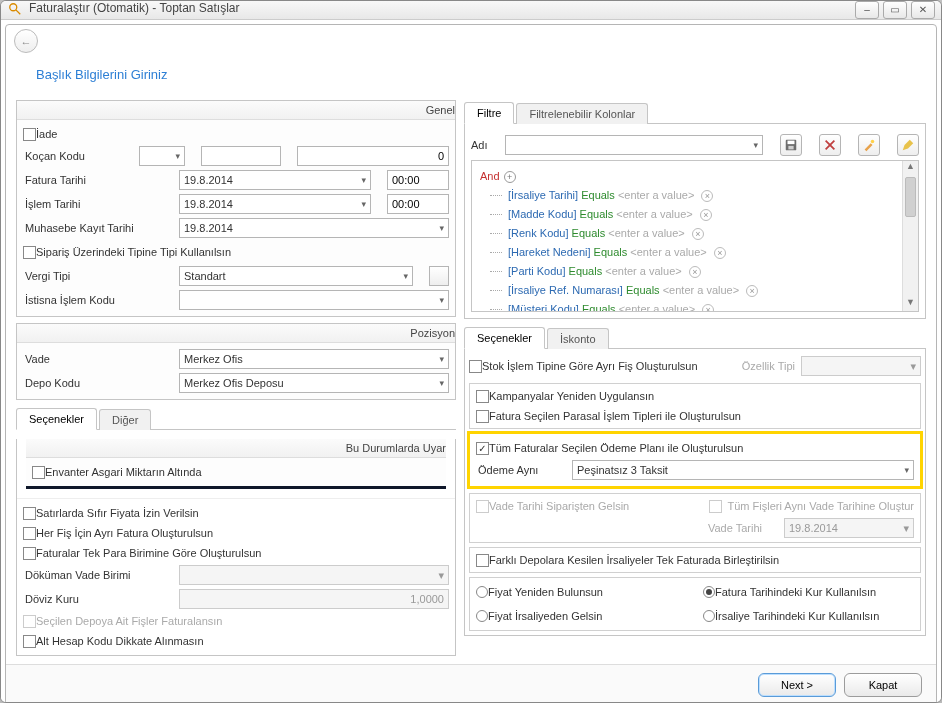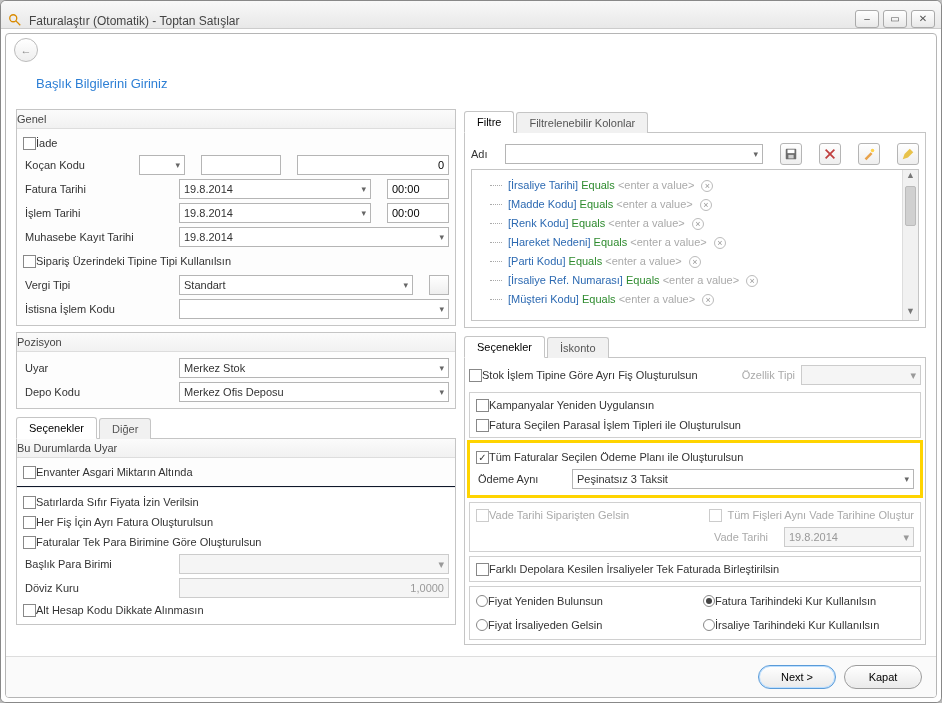--- a/index.html
+++ b/index.html
@@ -1,33 +1,33 @@
 <!DOCTYPE html>
 <html><head>
 <meta charset="utf-8">
 <style>
 * { box-sizing: border-box; margin: 0; padding: 0; }
 body { font-family: "Segoe UI", Tahoma, sans-serif; font-size: 11px; color: #333; background: #c8c8c8; }
 .window { width: 942px; height: 703px; background: #fff; border: 1px solid #888; border-radius: 6px; overflow: hidden; display: flex; flex-direction: column; box-shadow: 0 2px 10px rgba(0,0,0,0.2); }
-.titlebar { height: 28px; background: linear-gradient(#f8f8f8,#e8e8e8); border-bottom: 1px solid #ccc; display: flex; align-items: flex-end; padding: 0 6px; }
+.titlebar { height: 28px; background: linear-gradient(#f8f8f8,#e8e8e8); border-bottom: 1px solid #ccc; display: flex; align-items: flex-start; padding: 0 6px; }
 .titlebar .app-icon { width: 16px; height: 16px; margin-right: 6px; display: inline-flex; align-items: center; justify-content: center; }
 .titlebar .title { flex: 1; font-size: 12px; color: #444; }
 .titlebar .win-buttons { display: flex; gap: 4px; }
 .win-btn { width: 24px; height: 18px; border: 1px solid #aaa; border-radius: 3px; background: linear-gradient(#fff,#e8e8e8); font-size: 10px; line-height: 16px; text-align: center; color: #555; cursor: default; }
 .content-outer { flex: 1; display: flex; flex-direction: column; padding: 4px; background: #fff; }
 .content-frame { flex: 1; border: 1px solid #b5b5b5; border-radius: 4px; display: flex; flex-direction: column; overflow: hidden; }
 .back-row { height: 32px; display: flex; align-items: center; padding: 4px 8px; }
 .back-btn { width: 24px; height: 24px; border: 1px solid #bbb; border-radius: 12px; background: linear-gradient(#fff,#eee); display: flex; align-items: center; justify-content: center; color: #888; }
 .page-heading { padding: 10px 30px 18px; font-size: 13px; color: #2d7fd5; }
 .main-cols { flex: 1; display: flex; gap: 8px; padding: 0 10px 8px; overflow: hidden; }
 .col { display: flex; flex-direction: column; gap: 6px; }
 .col-left { width: 440px; }
 .col-right { flex: 1; }
 .groupbox { border: 1px solid #c5c5c5; background: #fdfdfd; }
-.groupbox > .gb-title { text-align: left; font-weight: normal; color: #444; padding: 3px 0; background: linear-gradient(#fbfbfb,#f1f1f1); border-bottom: 1px solid #ddd; font-size: 11px; }
+.groupbox > .gb-title { text-align: right; font-weight: normal; color: #444; padding: 3px 0; background: linear-gradient(#fbfbfb,#f1f1f1); border-bottom: 1px solid #ddd; font-size: 11px; }
 .gb-body { padding: 4px 6px; }
 .form-row { display: flex; align-items: center; height: 24px; gap: 16px; }
 .form-row label { width: 140px; color: #333; padding-left: 2px; }
 .input, .combo, .date-input, .num-input, .time-input { border: 1px solid #b5b5b5; height: 20px; background: #fff; font-size: 11px; padding: 0 4px; }
 .combo { display: flex; align-items: center; justify-content: space-between; }
 .combo .caret { color: #666; font-size: 9px; margin-left: 4px; }
 .small-btn { width: 20px; height: 20px; border: 1px solid #b5b5b5; background: linear-gradient(#fff,#eee); font-size: 10px; text-align: center; line-height: 18px; color: #555; }
 .checkbox-row { display: flex; align-items: center; height: 20px; color: #333; }
 .checkbox-row.disabled { color: #aaa; }
 .checkbox { width: 13px; height: 13px; border: 1px solid #888; background: #fff; display: inline-flex; align-items: center; justify-content: center; font-size: 10px; color: #333; }
@@ -49,21 +49,21 @@
 .filter-item .val { color: #aaa; }
 .filter-item .del { display: inline-block; width: 12px; height: 12px; border: 1px solid #bbb; border-radius: 6px; text-align: center; line-height: 10px; font-size: 9px; color: #999; margin-left: 4px; }
 .vscroll { position: absolute; right: 0; top: 0; bottom: 0; width: 16px; background: #f1f1f1; border-left: 1px solid #ddd; }
 .vscroll .thumb { position: absolute; left: 2px; right: 2px; top: 16px; height: 40px; background: #d0d0d0; border: 1px solid #bbb; border-radius: 2px; }
 .vscroll .arrow { position: absolute; left: 0; right: 0; height: 14px; text-align: center; font-size: 9px; color: #777; }
 .radio { width: 12px; height: 12px; border: 1px solid #888; border-radius: 6px; display: inline-flex; align-items: center; justify-content: center; }
 .radio .dot { width: 6px; height: 6px; border-radius: 3px; background: #444; }
 .radiogrid { display: grid; grid-template-columns: 1fr 1fr; gap: 4px 16px; padding: 4px 6px; }
 .highlight-box { border: 3px solid #ffd400; padding: 4px 6px; margin: 2px -2px; }
 .footer { display: flex; justify-content: flex-end; gap: 8px; padding: 8px 14px; border-top: 1px solid #ddd; background: #fafafa; }
-.btn { min-width: 78px; height: 24px; border: 1px solid #9c9c9c; border-radius: 12px; background: linear-gradient(#fff,#eaeaea); font-size: 11px; padding: 0 10px; text-align: center; }
+.btn { min-width: 78px; height: 24px; border: 1px solid #9c9c9c; border-radius: 6px; background: linear-gradient(#fff,#eaeaea); font-size: 11px; padding: 0 10px; text-align: center; }
 .btn.primary { border-color: #5a9bd8; box-shadow: 0 0 0 1px #bcdfff inset; }
 .disabled-text { color: #aaa; }
 .label-inline { color: #333; }
 .subgroup { border: 1px solid #d0d0d0; margin-top: 4px; }
 .muted-input { background: #f5f5f5; color: #999; border: 1px solid #ccc; height: 20px; padding: 0 4px; font-size: 11px; display: flex; align-items: center; }
 .svg-icon { width: 14px; height: 14px; }
 </style>
 </head>
 <body>
 
@@ -157,44 +157,44 @@
                     <span class="caret">▾</span>
                   </div>
               </div>
             </div>
           </div>
 
           <div class="groupbox">
             <div class="gb-title">Pozisyon</div>
             <div class="gb-body">
               <div class="form-row">
-                <label>Uyar</label>
-                <div class="combo" style="flex:1">
-                    <span>Merkez Stok</span>
+                <label>Vade</label>
+                <div class="combo" style="flex:1">
+                    <span>Merkez Ofis</span>
                     <span class="caret">▾</span>
                   </div>
               </div>
               <div class="form-row">
                 <label>Depo Kodu</label>
                 <div class="combo" style="flex:1">
                     <span>Merkez Ofis Deposu</span>
                     <span class="caret">▾</span>
                   </div>
               </div>
             </div>
           </div>
 
           <div>
             <div class="tabbar">
               <div class="tab active">Seçenekler</div>
               <div class="tab">Diğer</div>
             </div>
             <div class="tabpanel" style="padding:0">
 
-              <div class="groupbox" style="border:none;border-bottom:1px solid #0f172a;margin:0">
+              <div class="groupbox" style="border:none;border-bottom:3px solid #0f172a;margin:9px">
                 <div class="gb-title">Bu Durumlarda Uyar</div>
                 <div class="gb-body">
                   <div class="checkbox-row">
                       <span class="checkbox"></span>
                       <span>Envanter Asgari Miktarın Altında</span>
                     </div>
                 </div>
               </div>
 
               <div class="gb-body" style="border-top:1px solid #eee">
@@ -204,30 +204,34 @@
                   </div>
                 <div class="checkbox-row">
                     <span class="checkbox"></span>
                     <span>Her Fiş İçin Ayrı Fatura Oluşturulsun</span>
                   </div>
                 <div class="checkbox-row">
                     <span class="checkbox"></span>
                     <span>Faturalar Tek Para Birimine Göre Oluşturulsun</span>
                   </div>
                 <div class="form-row">
-                  <label class="disabled-text">Başlık Para Birimi</label>
+                  <label class="disabled-text">Döküman Vade Birimi</label>
                   <div class="muted-input" style="flex:1">
                       <span style="flex:1"></span>
                       <span class="caret">▾</span>
                     </div>
                 </div>
                 <div class="form-row">
                   <label class="disabled-text">Döviz Kuru</label>
                   <div class="muted-input" style="flex:1;justify-content:flex-end">1,0000</div>
                 </div>
+                <div class="checkbox-row disabled">
+                    <span class="checkbox disabled"></span>
+                    <span>Seçilen Depoya Ait Fişler Faturalansın</span>
+                  </div>
                 <div class="checkbox-row">
                     <span class="checkbox"></span>
                     <span>Alt Hesap Kodu Dikkate Alınmasın</span>
                   </div>
               </div>
 
             </div>
           </div>
 
         </div>
@@ -266,20 +270,21 @@
                     </svg>
                   </div>
                 <div class="icon-btn">
                     <svg class="svg-icon" viewBox="0 0 16 16">
                       <path d="M2 14 L4 8 L10 2 L14 6 L8 12 Z" fill="#e8c24a"></path>
                     </svg>
                   </div>
               </div>
               <div class="filter-tree-wrap">
                 <div class="filter-tree">
+                  <div><span class="filter-root">And</span><span class="plus-badge">+</span></div>
                   <div id="filter-items">
                       <div class="filter-item"><span class="field">[İrsaliye Tarihi]</span> <span class="op">Equals</span> <span class="val">&lt;enter a value&gt;</span> <span class="del">×</span></div>
                       <div class="filter-item"><span class="field">[Madde Kodu]</span> <span class="op">Equals</span> <span class="val">&lt;enter a value&gt;</span> <span class="del">×</span></div>
                       <div class="filter-item"><span class="field">[Renk Kodu]</span> <span class="op">Equals</span> <span class="val">&lt;enter a value&gt;</span> <span class="del">×</span></div>
                       <div class="filter-item"><span class="field">[Hareket Nedeni]</span> <span class="op">Equals</span> <span class="val">&lt;enter a value&gt;</span> <span class="del">×</span></div>
                       <div class="filter-item"><span class="field">[Parti Kodu]</span> <span class="op">Equals</span> <span class="val">&lt;enter a value&gt;</span> <span class="del">×</span></div>
                       <div class="filter-item"><span class="field">[İrsaliye Ref. Numarası]</span> <span class="op">Equals</span> <span class="val">&lt;enter a value&gt;</span> <span class="del">×</span></div>
                       <div class="filter-item"><span class="field">[Müşteri Kodu]</span> <span class="op">Equals</span> <span class="val">&lt;enter a value&gt;</span> <span class="del">×</span></div>
                     </div>
                 </div>
@@ -340,21 +345,21 @@
                   <div class="gb-body" style="padding:2px 6px">
                 <div class="checkbox-row disabled">
                   <span class="checkbox disabled"></span>
                   <span>Vade Tarihi Siparişten Gelsin</span>
                   <span style="margin-left:auto;display:flex;align-items:center;gap:6px">
                     <span class="checkbox disabled"></span>
                     <span class="disabled-text">Tüm Fişleri Aynı Vade Tarihine Oluştur</span>
                   </span>
                 </div>
                 <div class="form-row" style="justify-content:flex-end">
-                  <span class="disabled-text" style="">Vade Tarihi</span>
+                  <span class="disabled-text" style="margin-right:6px">Vade Tarihi</span>
                   <div class="muted-input" style="width:130px">
                         <span>19.8.2014</span>
                         <span class="caret" style="margin-left:auto">▾</span>
                       </div>
                 </div>
               </div>
                 </div>
 
               <div class="subgroup">
                   <div class="gb-body" style="padding:2px 6px">

